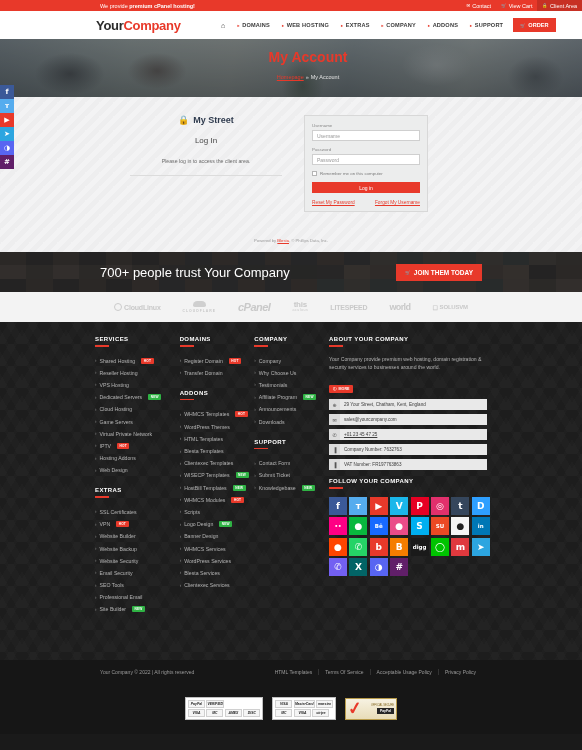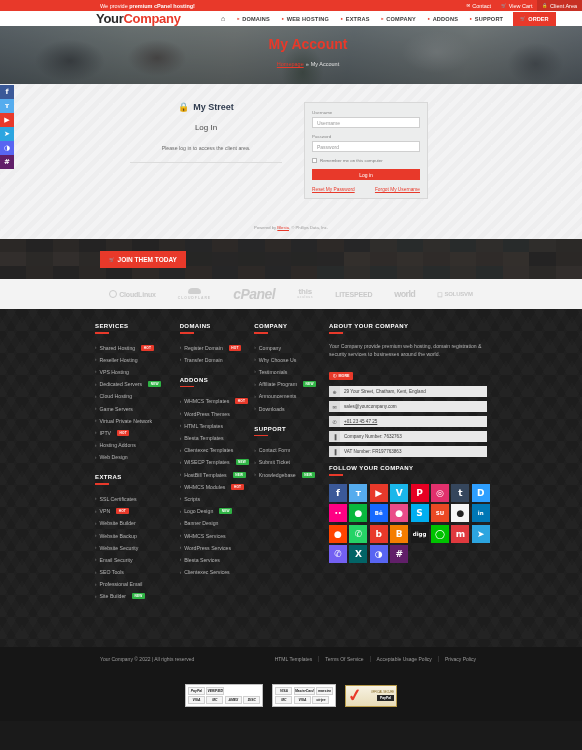--- a/index.html
+++ b/index.html
@@ -18,21 +18,21 @@
   }
   .topbar-msg { position: absolute; left: 100px; white-space: nowrap; }
   .topbar-msg b { font-weight: bold; }
   .topbar-right { position: absolute; right: 0; display: flex; align-items: center; height: 11px; }
   .topbar-link { padding: 0 5px; display: flex; align-items: center; gap: 2px; height: 11px; white-space: nowrap; }
   .topbar-link.hl { background: rgba(0,0,0,0.14); }
   .mini-ico { font-size: 4.5px; }
 
   
   .header {
-    height: 15px; background: #fff; display: flex; align-items: center;
+    height: 28px; background: #fff; display: flex; align-items: center;
     position: relative;
   }
   .logo { position: absolute; left: 96px; font-size: 13px; font-weight: bold; letter-spacing: -0.3px; }
   .logo .a { color: #2b2b2b; }
   .logo .b { color: #e8392a; }
   .nav { position: absolute; left: 215px; display: flex; align-items: center; height: 26px; }
   .nav-item {
     font-size: 5.6px; color: #3a3a3a; font-weight: bold;
     letter-spacing: 0.2px; padding: 0 6px; display: flex; align-items: center; gap: 2.5px;
     white-space: nowrap;
@@ -128,21 +128,21 @@
     background: #e8392a; color: #fff; font-size: 6.5px; font-weight: bold;
     padding: 5px 9px; display: flex; align-items: center; gap: 3px; white-space: nowrap;
   }
 
   
   .strip {
     height: 30px; background: #f3f3f3; display: flex; align-items: center;
     justify-content: center; gap: 22px; padding: 0 110px;
   }
   .brand { color: #c9c9c9; font-size: 7px; font-weight: bold; letter-spacing: -0.2px; white-space: nowrap; display:flex; align-items:center; gap:2px;}
-  .brand.cpanel { font-size: 14px; font-style: italic; letter-spacing: -0.5px; }
+  .brand.cpanel { font-size: 11px; font-style: italic; letter-spacing: -0.5px; }
   .brand.soft { font-size: 8px; line-height: 0.82; text-align: center; display:block;}
   .brand.soft small { font-size: 3.6px; letter-spacing: 0.5px; display: block; font-weight: normal;}
   .brand.idera { font-size: 9px; letter-spacing: -0.6px; }
   .ring { width:8px; height:8px; border:1.4px solid #ccc; border-radius:50%; display:inline-block;}
   .cloudshape { width:13px; height:6px; background:#cfcfcf; border-radius:7px 7px 3px 3px; display:inline-block;}
 
   
   .footer {
     background: #1d1d1d; padding: 14px 95px 0 95px; position: relative;
     background-image:
@@ -412,20 +412,21 @@
         <i style="background: rgb(94, 106, 114);"></i>
         <i style="background: rgb(139, 122, 106);"></i>
         <i style="background: rgb(94, 106, 114);"></i>
         <i style="background: rgb(139, 122, 106);"></i>
         <i style="background: rgb(94, 106, 114);"></i>
         <i style="background: rgb(155, 132, 115);"></i>
         <i style="background: rgb(111, 95, 85);"></i>
         <i style="background: rgb(155, 132, 115);"></i>
       </div>
     <div class="cta-inner">
+      <div class="cta-text">700+ people trust Your Company</div>
       <div class="cta-btn">
         <span class="mini-ico">🛒</span>
         <span>JOIN THEM TODAY</span>
       </div>
     </div>
   </div>
 
   <div class="strip">
     <div class="brand">
         <span class="ring"></span>

